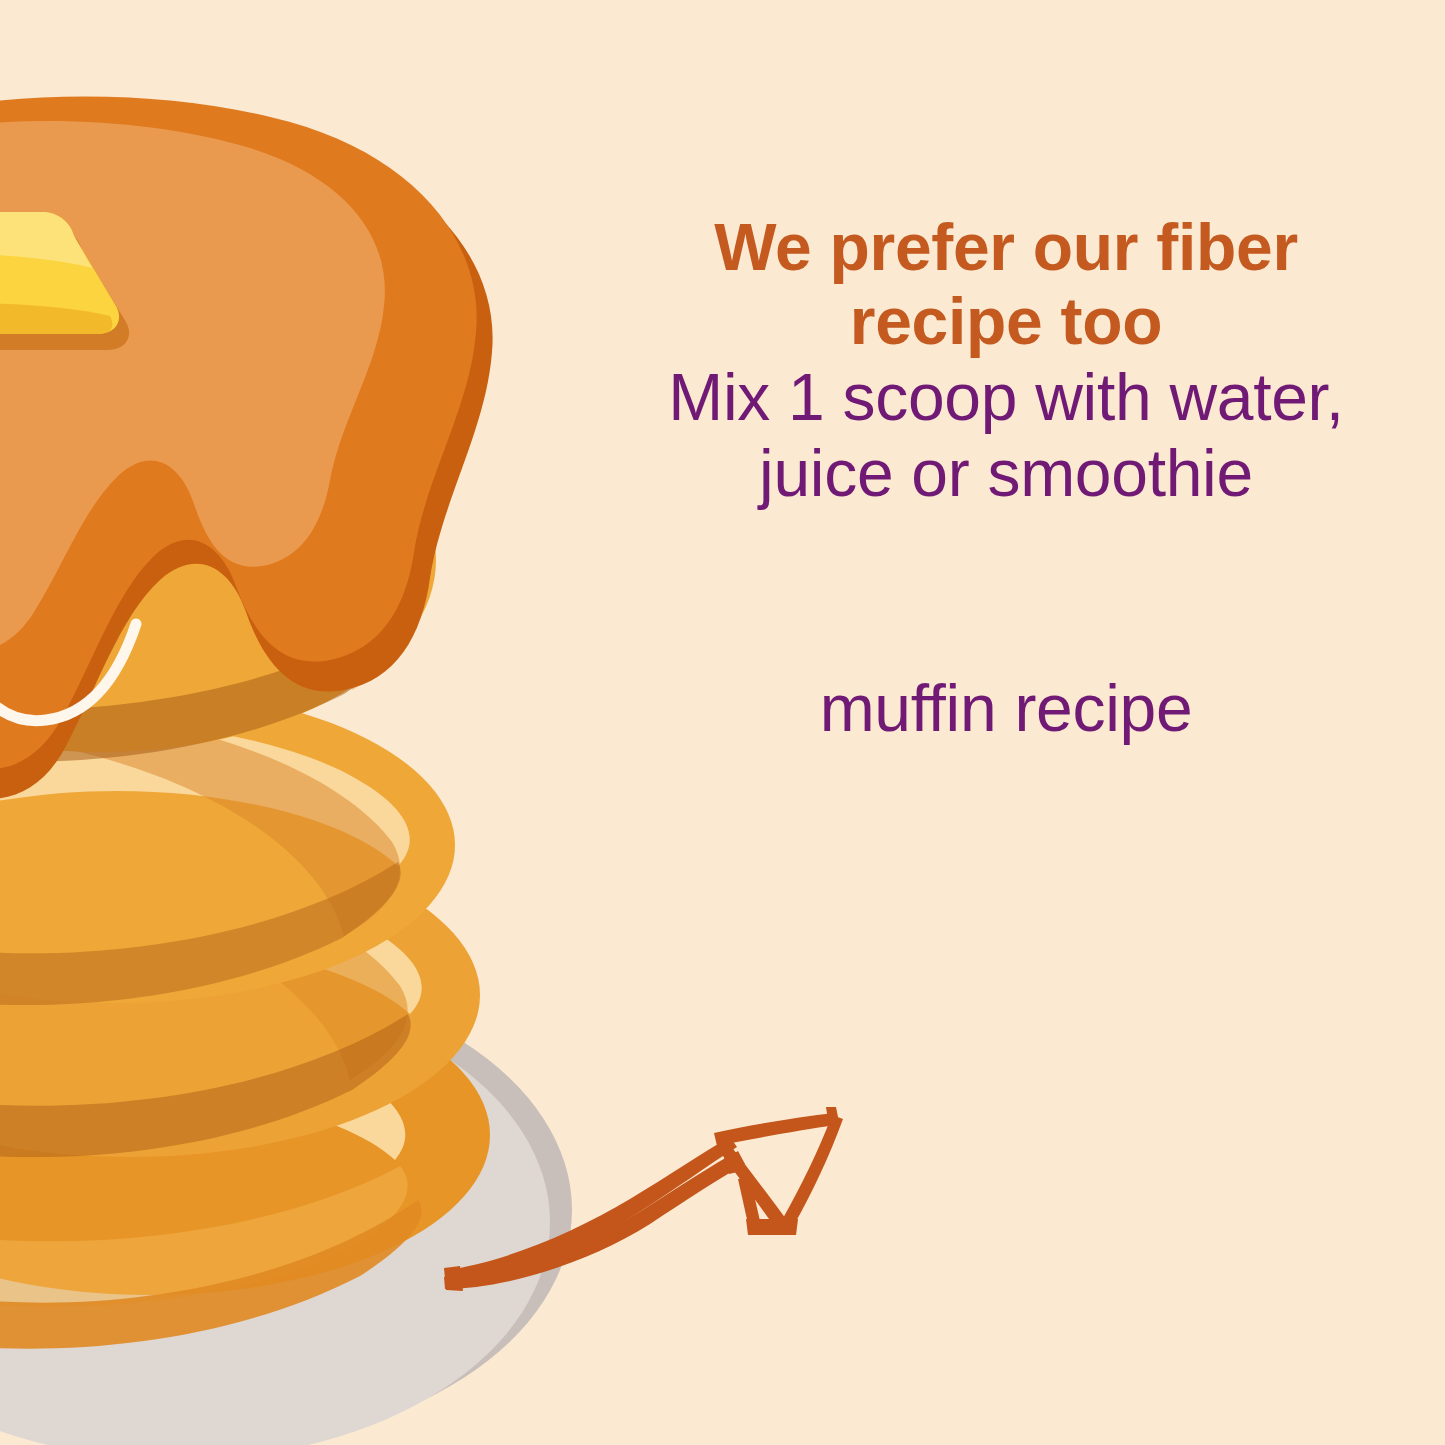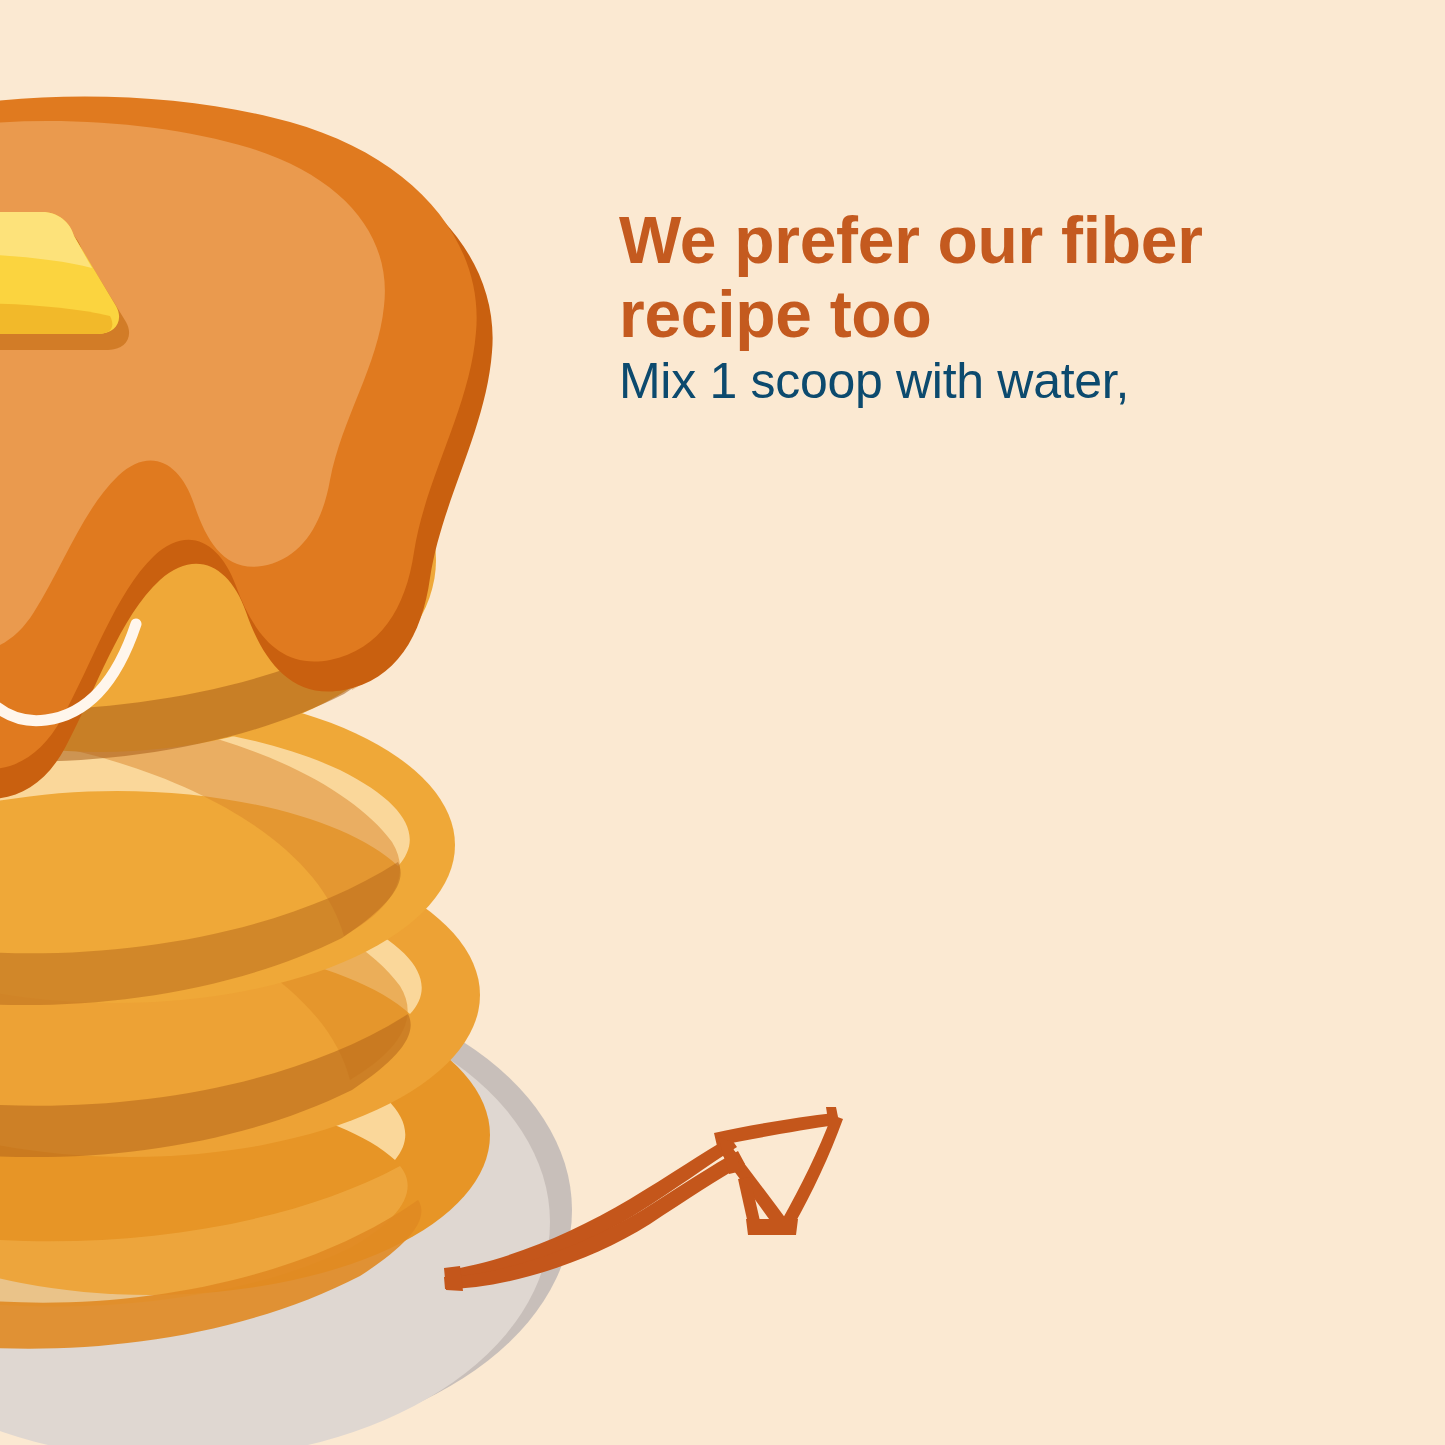--- a/index.html
+++ b/index.html
@@ -32,34 +32,34 @@
     top: 1095px;
     width: 460px;
     height: 230px;
   }
   #copy {
     position: absolute;
     left: 611px;
     top: 196px;
     width: 790px;
   }
-  .block { margin: 8px; }
+  .block { margin: 15px; text-align: center; }
   .heading {
     margin: 0;
     color: #C45A1F;
     font-size: 66px;
     line-height: 1.12;
     font-weight: bold;
     letter-spacing: -0.3px;
     font-family: "Liberation Sans", sans-serif;
   }
   .body-text {
     margin: 0;
-    color: #0c4a6e;
-    font-size: 50px;
+    color: #701a75;
+    font-size: 66px;
     line-height: 1.16;
     font-weight: normal;
     letter-spacing: -0.3px;
     font-family: "Liberation Sans", sans-serif;
   }
   #block-two { margin-top: 158px; }
   .heading span, .body-text span { display: block; }
 </style>
 </head>
 <body>
@@ -210,22 +210,24 @@
 
   <div id="copy">
 
     <div class="block" id="block-one">
       <div class="heading">
         <span>We prefer our fiber</span>
         <span>recipe too</span>
       </div>
       <div class="body-text">
         <span>Mix 1 scoop with water,</span>
+        <span>juice or smoothie</span>
       </div>
     </div>
 
     <div class="block" id="block-two">
       <div class="body-text">
+        <span>muffin recipe</span>
       </div>
     </div>
 
   </div>
 </div>
 
 </body></html>

